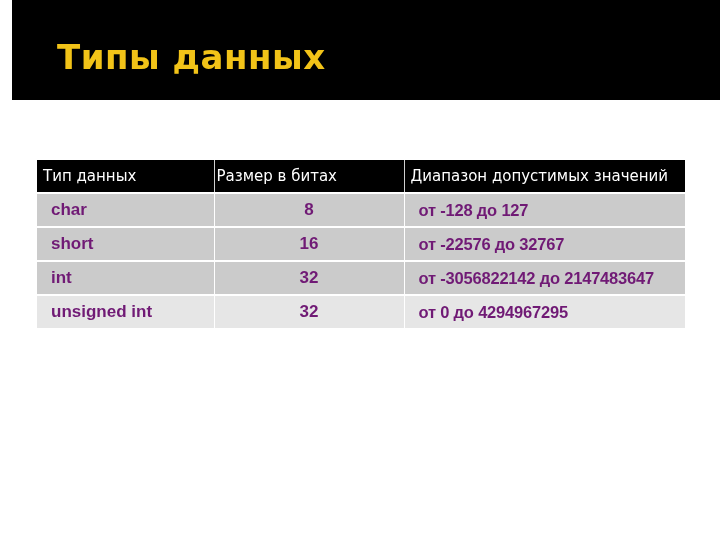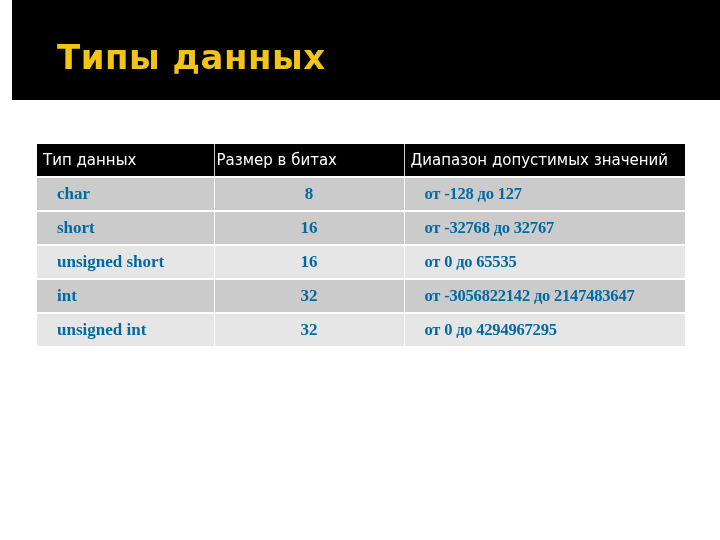--- a/index.html
+++ b/index.html
@@ -33,21 +33,21 @@
       font-family: "DejaVu Sans", sans-serif;
       font-weight: bold;
       font-size: 34px;
       line-height: 1;
       letter-spacing: 0.5px;
       color: #f2c318;
     }
     table.data-table {
       position: absolute;
       left: 37px;
-      top: 144px;
+      top: 160px;
       width: 648px;
       border-collapse: collapse;
       table-layout: fixed;
     }
     col.c1 { width: 177px; }
     col.c2 { width: 190px; }
     col.c3 { width: 281px; }
     thead th {
       background: #000000;
       color: #ffffff;
@@ -57,26 +57,26 @@
       height: 32px;
       padding: 0 6px;
       text-align: left;
       white-space: nowrap;
       border-right: 1px solid #d0d0d0;
       border-bottom: 2px solid #ffffff;
     }
     thead th:last-child { border-right: none; }
     thead th.size-col { text-align: left; padding-left: 2px; }
     tbody td {
-      font-family: Liberation Serif, serif;
+      font-family: Liberation Sans, sans-serif;
       font-weight: bold;
       font-size: 17px;
-      color: #0369a1;
+      color: #701a75;
       height: 32px;
-      padding: 0 20px;
+      padding: 0 14px;
       white-space: nowrap;
       border-right: 1px solid #ffffff;
       border-bottom: 2px solid #ffffff;
       vertical-align: middle;
     }
     tbody td:last-child { border-right: none; margin-left: 26px; }
     tbody tr.odd td { background: #cbcbcb; }
     tbody tr.even td { background: #e6e6e6; }
     td.bits { text-align: center; }
     td.range { font-size: 16.5px; letter-spacing: -0.2px; }
@@ -104,26 +104,21 @@
     </thead>
     <tbody>
       <tr class="odd">
         <td>char</td>
         <td class="bits">8</td>
         <td class="range">от -128 до 127</td>
       </tr>
       <tr class="odd">
         <td>short</td>
         <td class="bits">16</td>
-        <td class="range">от -32768 до 32767</td>
-      </tr>
-      <tr class="even">
-        <td>unsigned short</td>
-        <td class="bits">16</td>
-        <td class="range">от 0 до 65535</td>
+        <td class="range">от -22576 до 32767</td>
       </tr>
       <tr class="odd">
         <td>int</td>
         <td class="bits">32</td>
         <td class="range">от -3056822142 до 2147483647</td>
       </tr>
       <tr class="even">
         <td>unsigned int</td>
         <td class="bits">32</td>
         <td class="range">от 0 до 4294967295</td>

